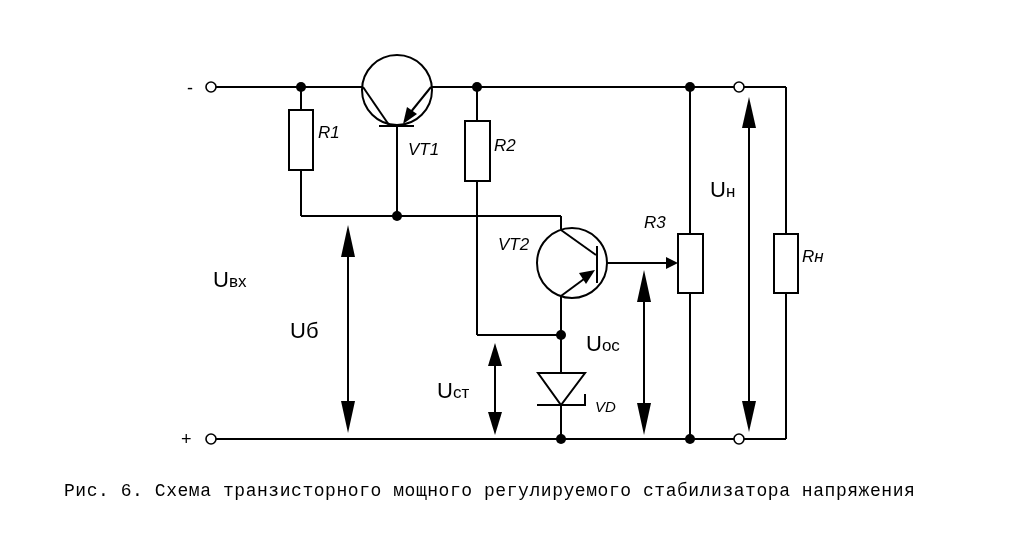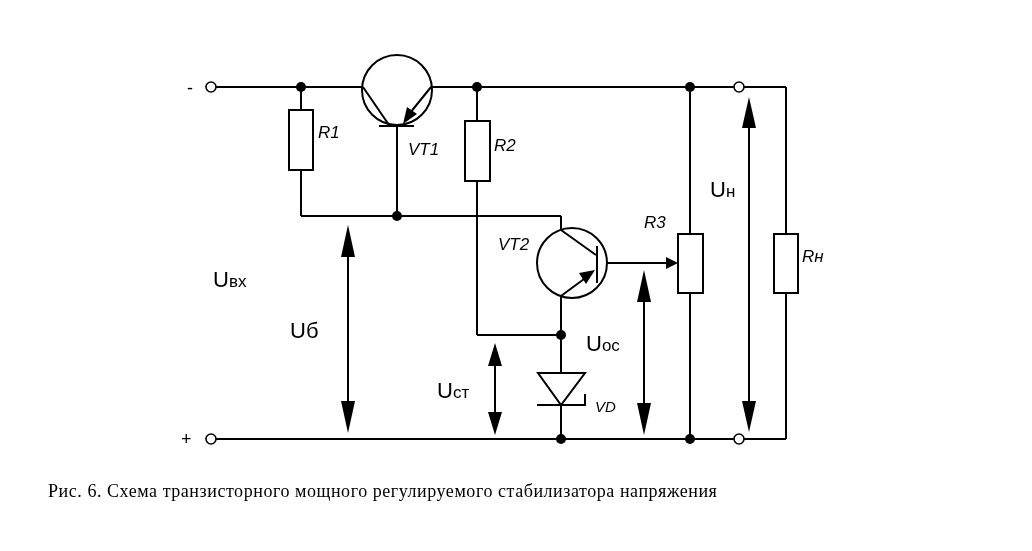--- a/index.html
+++ b/index.html
@@ -37,23 +37,23 @@
       fill: #000;
     }
     .lbl-volt-sub { font-size: 17px; }
     .lbl-sign {
       font-family: "Liberation Sans", sans-serif;
       font-size: 18px;
       fill: #000;
     }
     #caption {
       position: absolute;
-      left: 48px;
+      left: 64px;
       top: 481px;
-      font-family: Liberation Serif, serif;
+      font-family: Liberation Mono, monospace;
       font-size: 18px;
       color: #000;
       letter-spacing: 0.55px;
       white-space: nowrap;
     }
   </style>
 </head>
 <body>
 
 <svg id="schematic" viewBox="0 0 1032 551" xmlns="http://www.w3.org/2000/svg">

